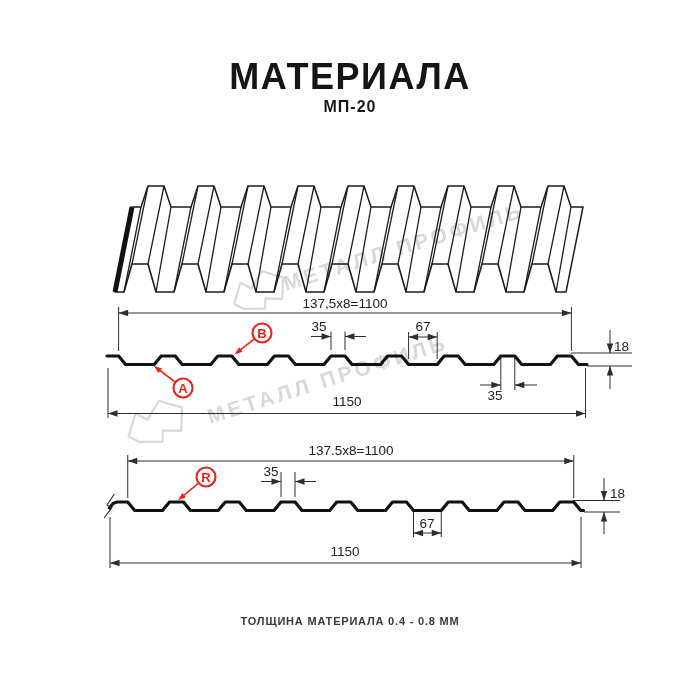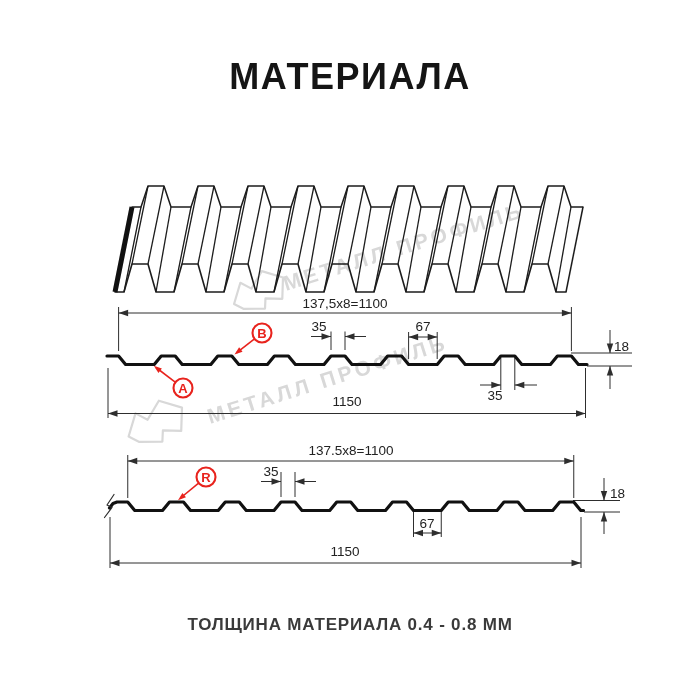--- a/index.html
+++ b/index.html
@@ -3,34 +3,35 @@
 <meta charset="utf-8">
 <style>
   html,body{margin:0;padding:0;background:#ffffff;}
   .page{position:relative;width:700px;height:700px;background:#fff;overflow:hidden;
         font-family:"Liberation Sans",sans-serif;}
   .title{position:absolute;top:56px;left:0;width:700px;text-align:center;
          font-size:36px;font-weight:800;letter-spacing:1.5px;color:#151515;margin:0;}
   .subtitle{position:absolute;top:98px;left:0;width:700px;text-align:center;
          font-size:16px;font-weight:700;letter-spacing:1px;color:#1a1a1a;}
   .footer{position:absolute;top:615px;left:0;width:700px;text-align:center;
-         font-size:17px;font-weight:700;letter-spacing:0.8px;color:#3a3a3a;}
+         font-size:11px;font-weight:700;letter-spacing:0.8px;color:#3a3a3a;}
   svg{position:absolute;left:0;top:0;}
   .dimtxt{font-size:13.5px;fill:#222;font-family:"Liberation Sans",sans-serif;}
   .marktxt{font-size:13px;font-weight:700;fill:var(--red);font-family:"Liberation Sans",sans-serif;}
   .red-circle{fill:none;stroke:var(--red);stroke-width:2.1;}
   .wmtxt{font-size:21px;font-weight:700;letter-spacing:3.5px;fill:var(--wm);
          font-family:"Liberation Sans",sans-serif;}
 </style>
 </head>
 <body>
 
 <div class="page">
 
   <h1 class="title">МАТЕРИАЛА</h1>
+  <div class="subtitle">МП-20</div>
 
   <svg width="700" height="700" viewBox="0 0 700 700">
 
     <g id="wm-geom">
       <text class="wmtxt" transform="translate(286,291) rotate(-17.3)">МЕТАЛЛ ПРОФИЛЬ</text>
       <text class="wmtxt" transform="translate(210,424) rotate(-17.5)">МЕТАЛЛ ПРОФИЛЬ</text>
     <polygon points="1.1,28.6 11,8.8 20.900000000000002,16.5 34.1,1.1 53.900000000000006,11 49.50000000000001,31.900000000000002 33,28.6 30.800000000000004,38.5 9.9,35.2" fill="none" stroke="#d8d8d8" stroke-width="2.2" stroke-linejoin="round" transform="translate(228,276) rotate(-10)"></polygon>
         <polygon points="1.2,31.2 12,9.6 22.8,18 37.199999999999996,1.2 58.8,12 54,34.8 36,31.2 33.6,42 10.799999999999999,38.4" fill="none" stroke="#d8d8d8" stroke-width="2.2" stroke-linejoin="round" transform="translate(122,406) rotate(-10)"></polygon>
       </g>
 

